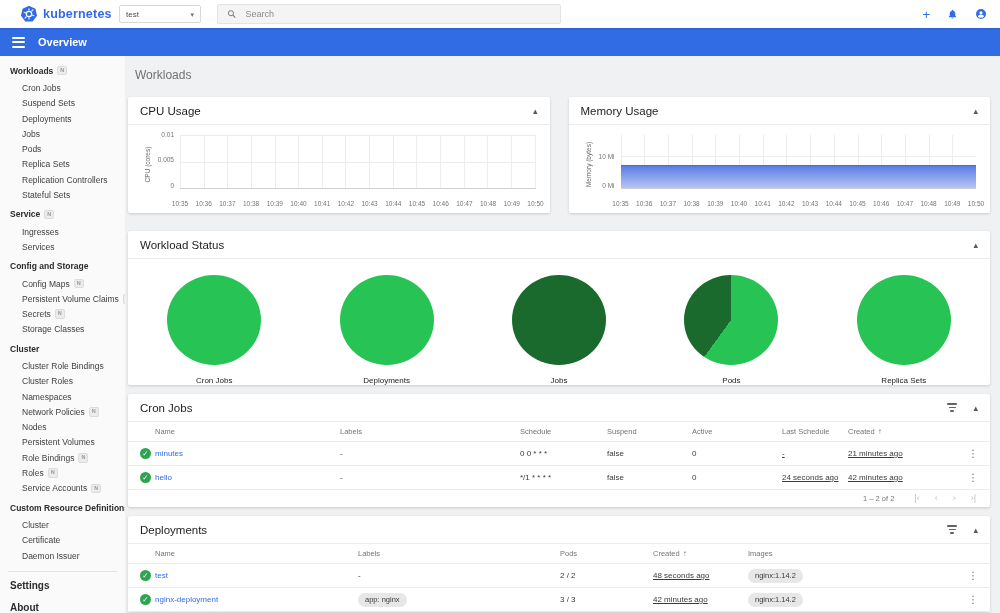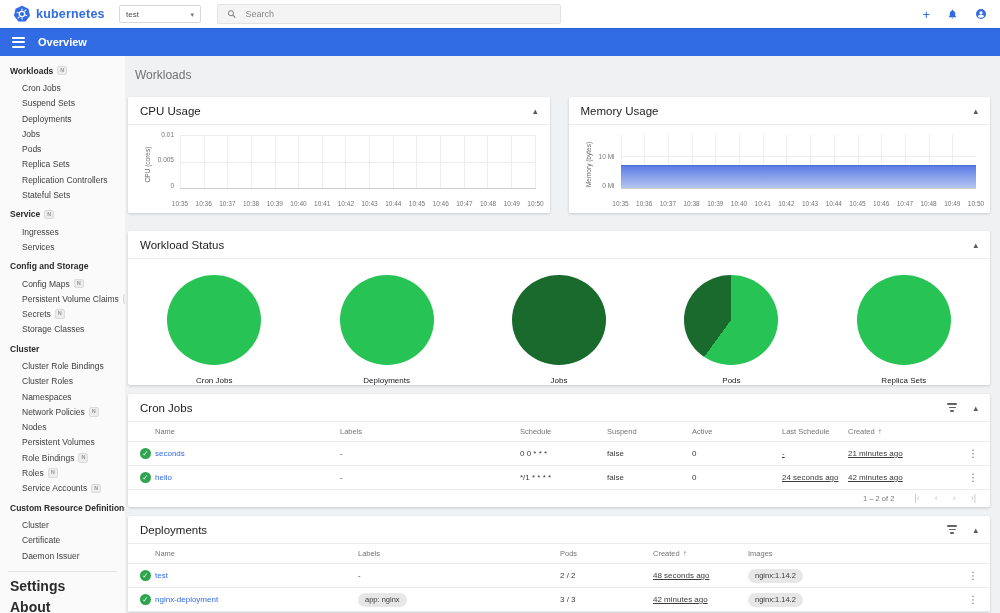--- a/index.html
+++ b/index.html
@@ -1,21 +1,21 @@
 <!DOCTYPE html>
 <html><head>
 <meta charset="utf-8">
 <style>
   *{margin:0;padding:0;box-sizing:border-box}
   html,body{width:1000px;height:613px;overflow:hidden}
   body{font-family:"Liberation Sans",sans-serif;background:#eff1f3;position:relative}
 
   
   .topbar{position:absolute;top:0;left:0;width:1000px;height:28px;background:#fff;display:flex;align-items:center;z-index:20;box-shadow:0 1px 2px rgba(0,0,0,.10)}
-  .brand{display:flex;align-items:center;gap:5px;padding-left:13px;width:119px}
+  .brand{display:flex;align-items:center;gap:5px;padding-left:20px;width:119px}
   .brand-name{color:#326ce5;font-weight:bold;font-size:12.5px;letter-spacing:.2px}
   .ns-select{width:82px;height:18px;border:1px solid #d8d8d8;border-radius:2px;background:#fff;display:flex;align-items:center;justify-content:space-between;padding:0 6px;font-size:8px;color:#4a4a4a;cursor:pointer}
   .ns-caret::after{content:"\25BE";color:#757575;font-size:7px}
   .searchbox{margin-left:16px;width:344px;height:20px;background:#f4f4f4;border:1px solid #e3e3e3;border-radius:2px;display:flex;align-items:center;padding:0 9px;gap:9px}
   .searchbox input{border:none;background:transparent;font-size:9px;color:#333;outline:none;width:100%}
   .searchbox input::placeholder{color:#8a8a8a}
   .topbar-actions{margin-left:auto;display:flex;align-items:center;gap:17px;padding-right:13px;color:#326ce5}
   .plus-icon{font-size:13px;line-height:1;cursor:pointer}
   .icon-btn{cursor:pointer;display:flex;align-items:center}
 
@@ -26,21 +26,21 @@
 
   
   .content{position:absolute;top:56px;left:0;right:0;bottom:0;display:flex}
   .sidebar{width:125px;background:#fafafa;padding-top:3px;overflow:hidden;flex:none}
   .main{flex:1;padding:0 10px 0 3px;overflow:hidden}
 
   
   .nav-header,.nav-item,.nav-footer{display:flex;align-items:center;gap:4px;cursor:pointer;white-space:nowrap}
   .nav-header{height:15.3px;margin-top:4px;margin-bottom:2px;padding-left:10px;font-size:8.5px;font-weight:bold;color:#2b2b2b}
   .nav-item{height:15.3px;padding-left:22px;font-size:8.5px;color:#404040}
-  .nav-footer{height:15.3px;margin-top:6px;padding-left:10px;font-size:14px;font-weight:bold;color:#2b2b2b}
+  .nav-footer{height:15.3px;margin-top:6px;padding-left:10px;font-size:10px;font-weight:bold;color:#2b2b2b}
   .badge-n{font-size:5.5px;font-weight:bold;color:#9a9a9a;background:#ececec;border:1px solid #dcdcdc;border-radius:2px;padding:1px 2px;line-height:1}
   .sidebar-divider{height:1px;background:#e2e2e2;margin:8px 8px 2px 8px}
 
   
   .card{background:#fff;border-radius:2px;box-shadow:0 1px 3px rgba(0,0,0,.16)}
   .card-header{height:28px;display:flex;align-items:center;padding:0 12px;border-bottom:1px solid #ececec}
   .card-title{font-size:11.5px;color:#1d1d1d}
   .card-caret{margin-left:auto;color:#5a5a5a;font-size:7px;cursor:pointer}
   .card-caret::after{content:"\25B4";font-size:9px}
   .filter-icon{margin-left:auto;margin-right:16px;display:flex;flex-direction:column;gap:2px;cursor:pointer}
@@ -416,21 +416,21 @@
         <span>Active</span>
         <span>Last Schedule</span>
         <span class="sort-col">
             <span>Created</span>
             <span class="sort-arrow"></span>
           </span>
         <span></span>
       </div>
       <div class="tgrid cron-grid trow">
         <span class="check" style="background: rgb(45, 164, 78);"></span>
-        <span class="cell-link">seconds</span>
+        <span class="cell-link">minutes</span>
         <span>-</span>
         <span>0 0 * * *</span>
         <span>false</span>
         <span>0</span>
         <span class="time">-</span>
         <span class="time">21 minutes ago</span>
         <span class="menu-dots"></span>
       </div>
       <div class="tgrid cron-grid trow">
         <span class="check" style="background: rgb(45, 164, 78);"></span>

